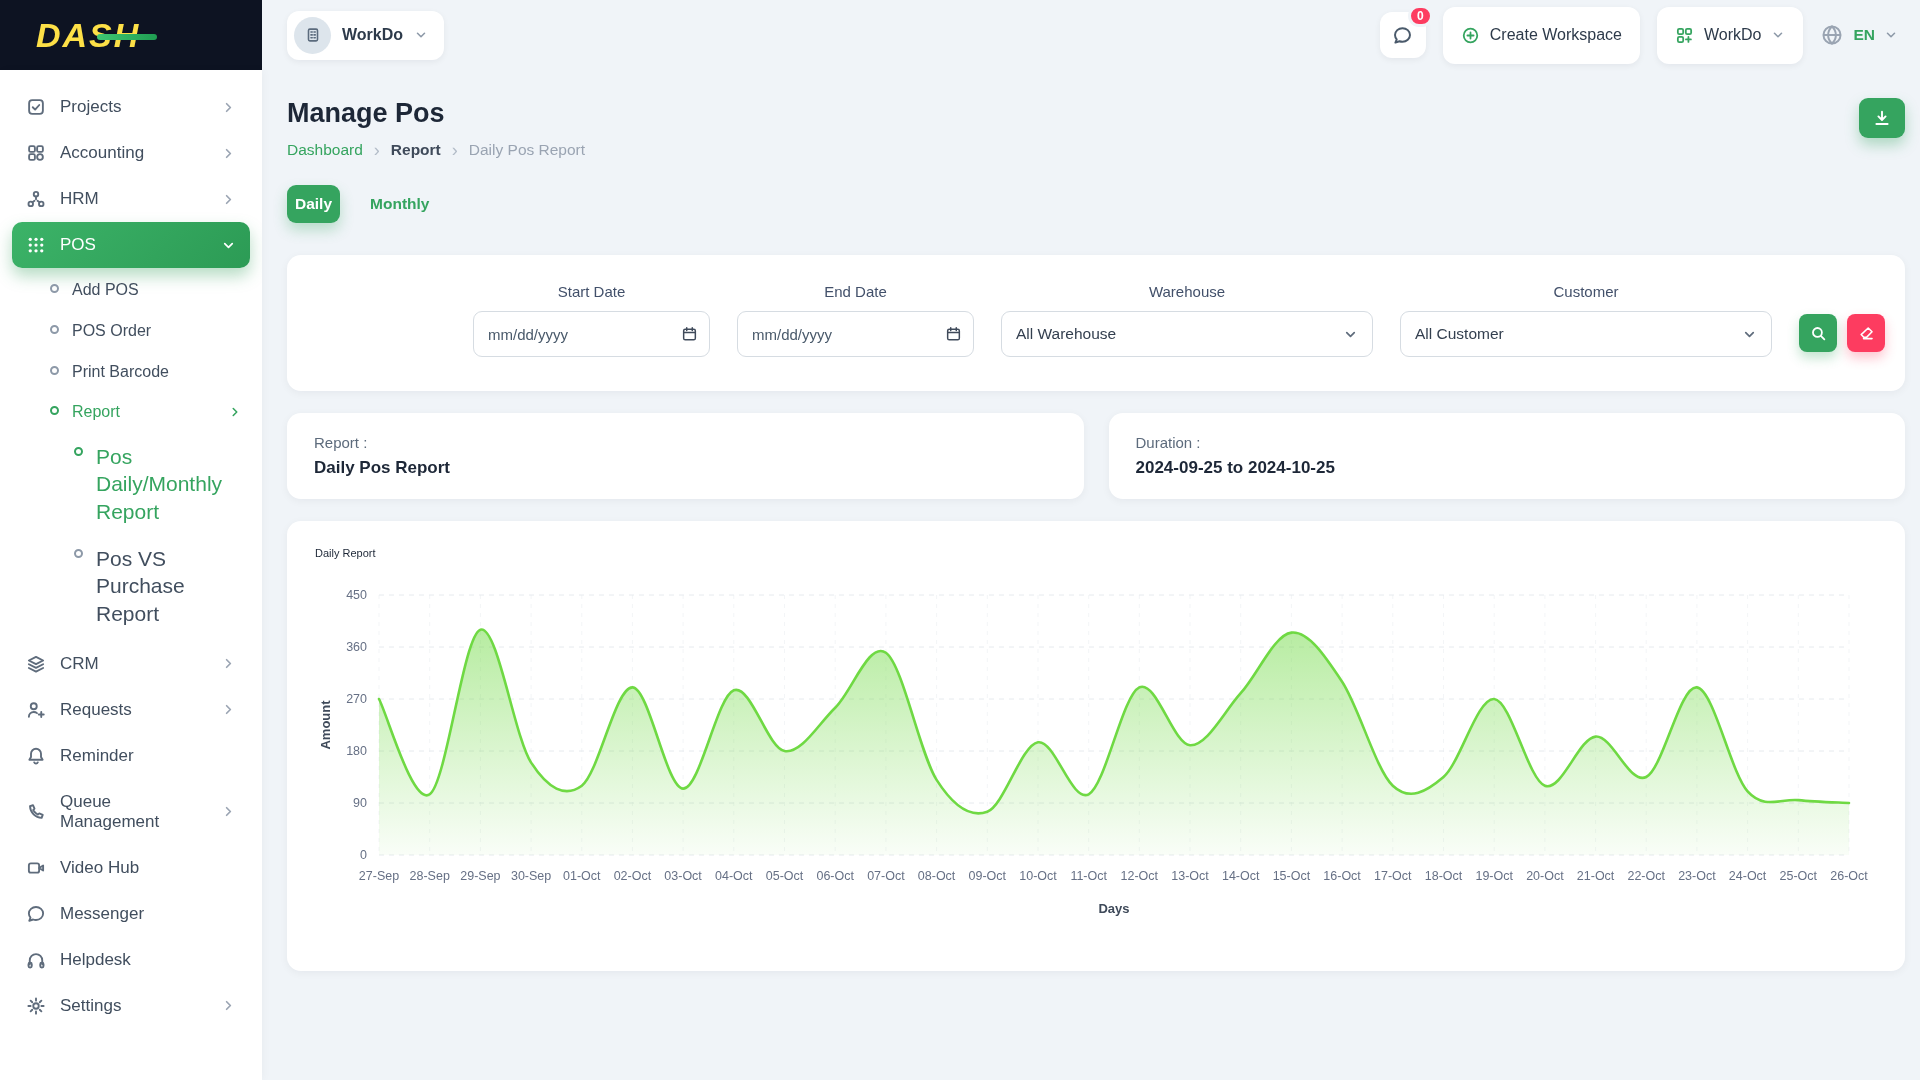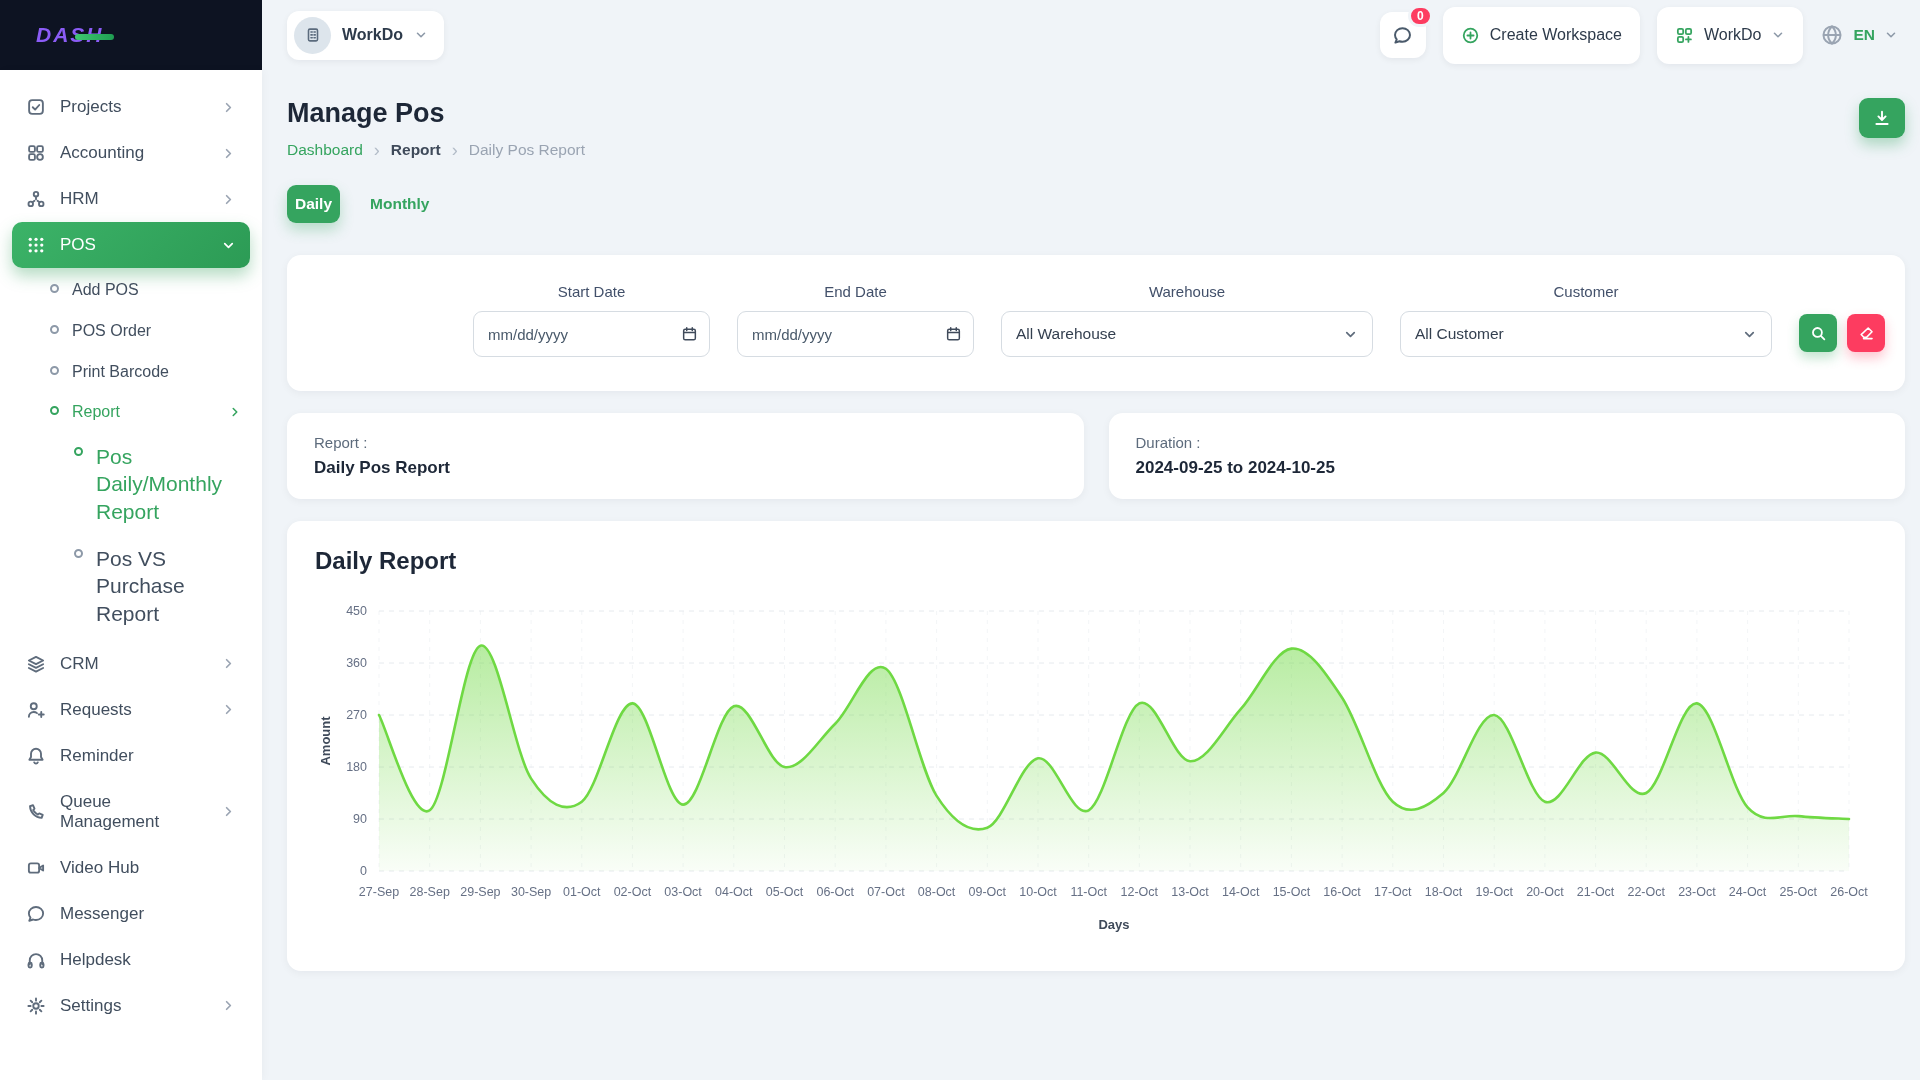--- a/index.html
+++ b/index.html
@@ -2,21 +2,21 @@
 <html><head>
 <meta charset="utf-8">
 <style>
   * { margin:0; padding:0; box-sizing:border-box; }
   html,body { width:1920px; height:1080px; }
   body { font-family:"Liberation Sans",sans-serif; background:#f0f4f8; color:#344054; overflow:hidden; }
   #app { position:relative; width:1920px; height:1080px; }
 
   
   .logo-block { position:absolute; top:0; left:0; width:262px; height:70px; background:#0d1322; display:flex; align-items:center; padding-left:36px; }
-  .logo-text { color:#8b5cf6; font-size:21px; font-weight:800; letter-spacing:2px; position:relative; font-style:italic; }
+  .logo-text { color:#fde047; font-size:34px; font-weight:800; letter-spacing:2px; position:relative; font-style:italic; }
   .logo-text::after { content:""; position:absolute; left:58%; top:47%; width:58%; height:6px; border-radius:3px; background:linear-gradient(90deg,#3fc873,#1f9d52); }
 
   
   .sidebar { position:absolute; top:70px; left:0; width:262px; height:1010px; background:#fff; padding:14px 12px 10px 12px; box-shadow:2px 0 8px rgba(16,24,40,.03); overflow:hidden; }
   .side-item { display:flex; align-items:center; gap:14px; padding:13px 14px; border-radius:10px; color:#414e5e; font-size:17px; cursor:pointer; }
   .side-item .icon { width:20px; height:20px; color:#5f6c7c; flex:0 0 auto; display:flex; }
   .side-item .chev { margin-left:auto; width:15px; height:15px; color:#9aa4b2; display:flex; }
   .side-item.active { background:linear-gradient(135deg,#3cb368,#2c9b55); color:#fff; box-shadow:0 8px 16px rgba(46,154,85,.35); }
   .side-item.active .icon, .side-item.active .chev { color:#fff; }
   .submenu { padding:2px 0 4px 30px; }
@@ -75,21 +75,21 @@
   .sq-btn svg { width:17px; height:17px; }
   .sq-green { background:#35a45f; box-shadow:0 6px 12px rgba(53,164,95,.3); }
   .sq-red { background:#fd3c60; box-shadow:0 6px 12px rgba(253,60,96,.3); }
 
   .summary-row { margin-top:22px; display:grid; grid-template-columns:1fr 1fr; gap:25px; }
   .summary-card { background:#fff; border-radius:14px; padding:21px 27px; box-shadow:0 2px 8px rgba(16,24,40,.05); }
   .sum-label { font-size:15px; color:#5d6b7c; }
   .sum-value { margin-top:7px; font-size:17px; font-weight:700; color:#1d2737; }
 
   .chart-card { margin-top:22px; background:#fff; border-radius:14px; padding:26px 28px; height:450px; box-shadow:0 2px 8px rgba(16,24,40,.05); }
-  .chart-title { font-size:24px; font-weight:700; color:#1d2737; }
+  .chart-title { font-size:11px; font-weight:400; color:#1d2737; }
   #chart { margin-top:22px; }
 </style>
 </head>
 <body>
 
 <div id="app">
 
   <div class="logo-block">
     <div class="logo-text">DASH</div>
   </div>

